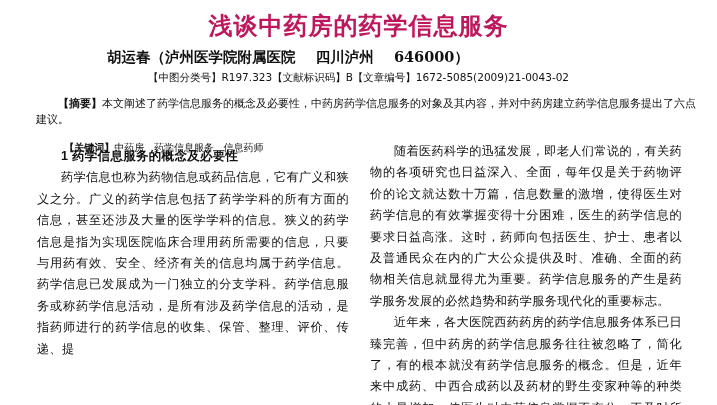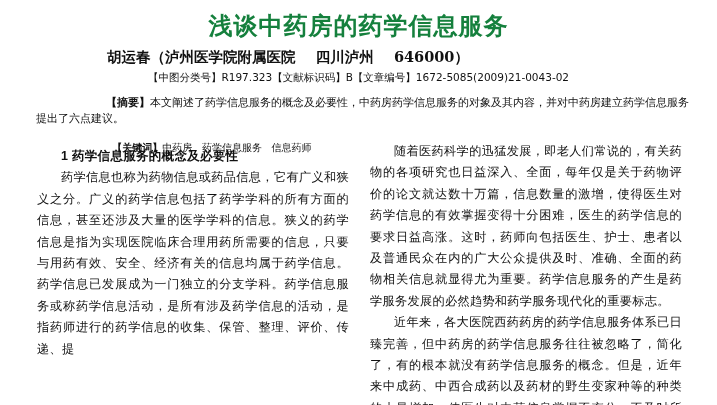--- a/index.html
+++ b/index.html
@@ -3,38 +3,38 @@
 <meta charset="utf-8">
 <style>
   html, body { margin:0; padding:0; }
   body {
     width:717px; height:405px; overflow:hidden; background:#ffffff; color:#111;
     font-family: "DejaVu Serif", "Liberation Serif", serif; position:relative;
   }
   .title {
     position:absolute; top:10px; left:0; width:717px; text-align:center;
     font-family:"DejaVu Sans","Liberation Sans",sans-serif; font-weight:bold;
-    font-size:24px; letter-spacing:1px; color:#15803d;
+    font-size:24px; letter-spacing:1px; color:#be185d;
   }
   .author {
     position:absolute; top:48px; left:0; width:576px; text-align:center;
     font-weight:bold; font-size:14.5px; white-space:pre;
   }
   .meta {
     position:absolute; top:71px; left:0; width:717px; text-align:center;
     font-family:"DejaVu Sans","Liberation Sans",sans-serif; font-size:10.5px; white-space:pre;
   }
   .abstract {
     position:absolute; top:95px; left:36px; width:660px; font-size:11px; line-height:16px;
     text-indent:22px;
   }
   .keywords {
     position:absolute; top:130px; left:58px; font-size:10px; white-space:pre;
   }
-  .lbl { font-family:Liberation Mono, monospace; font-weight:bold;margin-left:48px; }
+  .lbl { font-family:Liberation Sans, sans-serif; font-weight:bold; }
   .col {
     position:absolute; top:146px; width:312px; font-size:12.2px; line-height:21.4px;
     text-align:justify; letter-spacing:0.3px;
   }
   .col.left { left:37px; }
   .col.right { left:370px; top:141px; }
   .col p { margin:0; text-indent:24px; }
   .col p.noindent { text-indent:0; }
   .heading {
     font-family:Liberation Sans, sans-serif; font-weight:bold;

